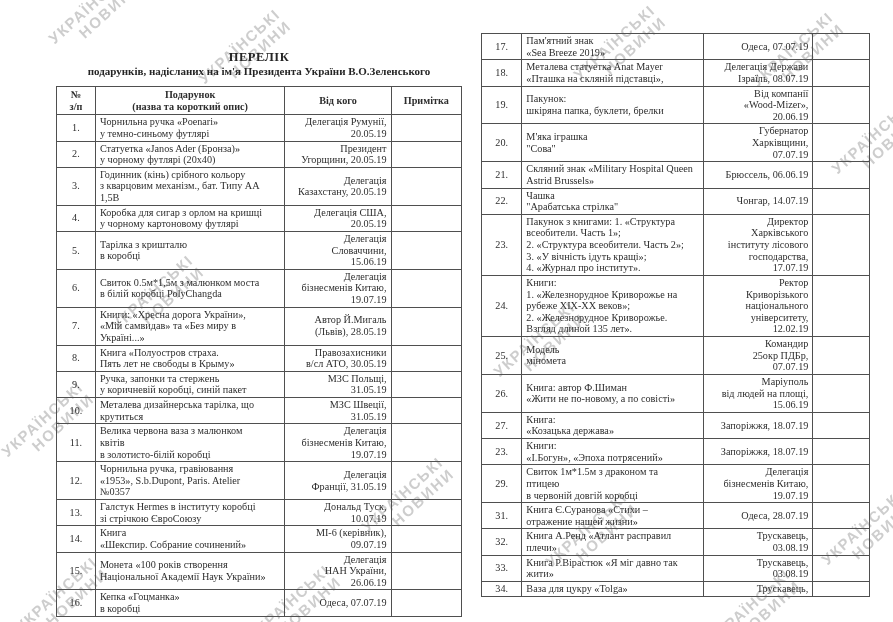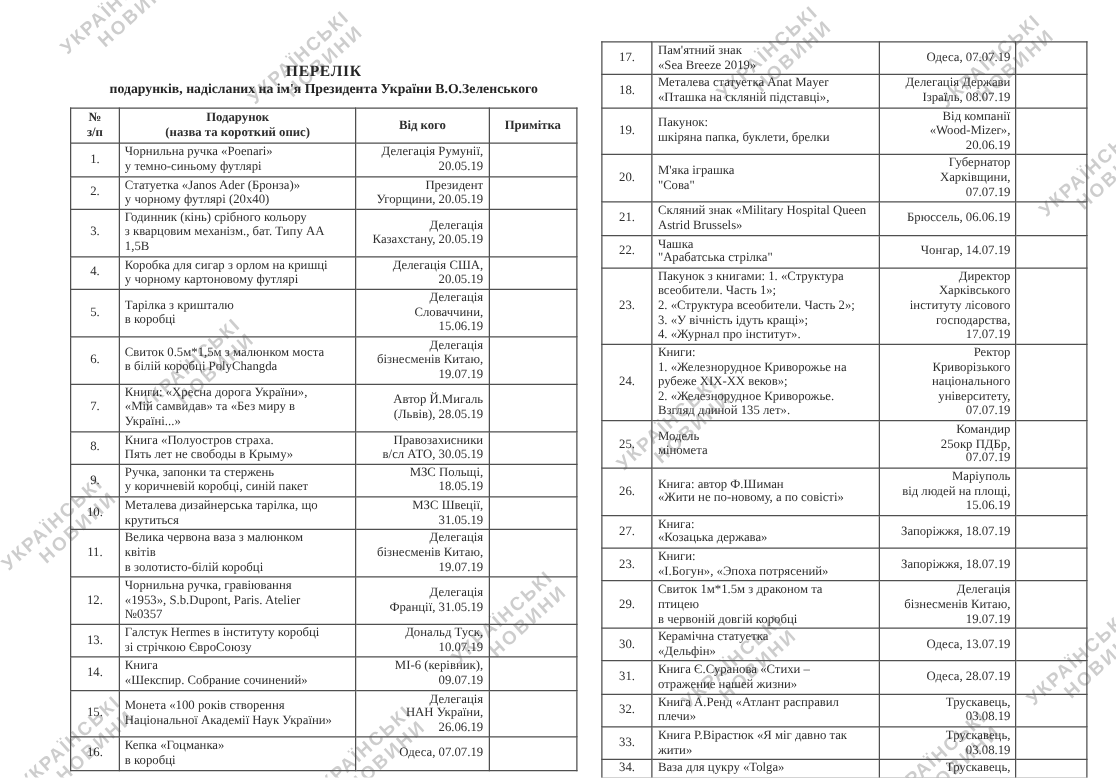--- a/index.html
+++ b/index.html
@@ -156,21 +156,21 @@
 Пять лет не свободы в Крыму»</td>
             <td class="c-from">Правозахисники
 в/сл АТО, 30.05.19</td>
             <td class="c-note"></td>
           </tr>
           <tr>
             <td class="c-no">9.</td>
             <td class="c-gift">Ручка, запонки та стержень
 у коричневій коробці, синій пакет</td>
             <td class="c-from">МЗС Польщі,
-18.05.19</td>
+31.05.19</td>
             <td class="c-note"></td>
           </tr>
           <tr>
             <td class="c-no">10.</td>
             <td class="c-gift">Металева дизайнерська тарілка, що
 крутиться</td>
             <td class="c-from">МЗС Швеції,
 31.05.19</td>
             <td class="c-note"></td>
           </tr>
@@ -303,21 +303,21 @@
             <td class="c-no">24.</td>
             <td class="c-gift">Книги:
 1. «Железнорудное Криворожье на
 рубеже XIX-XX веков»;
 2. «Железнорудное Криворожье.
 Взгляд длиной 135 лет».</td>
             <td class="c-from">Ректор
 Криворізького
 національного
 університету,
-07.07.19</td>
+12.02.19</td>
             <td class="c-note"></td>
           </tr>
           <tr>
             <td class="c-no">25.</td>
             <td class="c-gift">Модель
 міномета</td>
             <td class="c-from">Командир
 25окр ПДБр,
 07.07.19</td>
             <td class="c-note"></td>
@@ -349,27 +349,20 @@
             <td class="c-no">29.</td>
             <td class="c-gift">Свиток 1м*1.5м з драконом та
 птицею
 в червоній довгій коробці</td>
             <td class="c-from">Делегація
 бізнесменів Китаю,
 19.07.19</td>
             <td class="c-note"></td>
           </tr>
           <tr>
-            <td class="c-no">30.</td>
-            <td class="c-gift">Керамічна статуетка
-«Дельфін»</td>
-            <td class="c-from">Одеса, 13.07.19</td>
-            <td class="c-note"></td>
-          </tr>
-          <tr>
             <td class="c-no">31.</td>
             <td class="c-gift">Книга Є.Суранова «Стихи –
 отражение нашей жизни»</td>
             <td class="c-from">Одеса, 28.07.19</td>
             <td class="c-note"></td>
           </tr>
           <tr>
             <td class="c-no">32.</td>
             <td class="c-gift">Книга А.Ренд «Атлант расправил
 плечи»</td>

